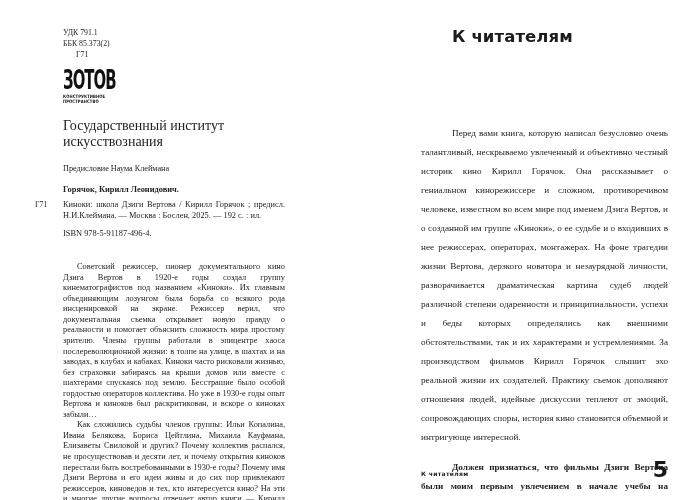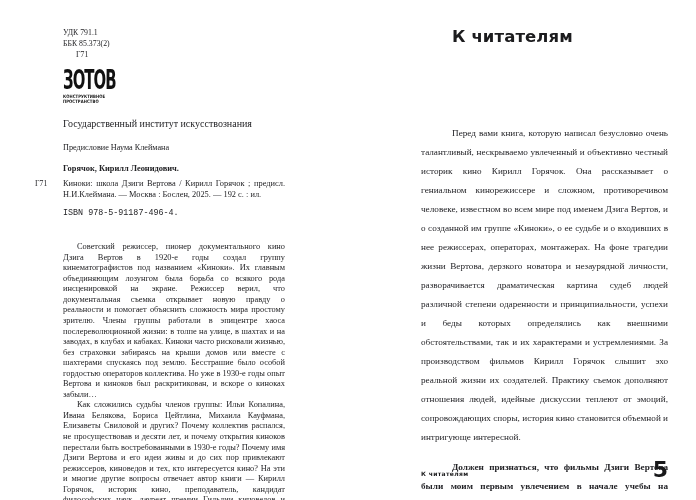--- a/index.html
+++ b/index.html
@@ -39,36 +39,36 @@
     font-weight: 700;
     font-size: 4.6px;
     line-height: 4.8px;
     letter-spacing: 0.1px;
     transform: scaleX(0.82);
     transform-origin: left top;
     color: #111;
   }
 
   .support-note  { margin: 10px 0 0 28px; font-size: 8.2px; }
-  .institute     { margin: 13px 0 0 28px; font-size: 10px; }
+  .institute     { margin: 13px 0 0 28px; font-size: 14px; }
   .credits       { margin: 13px 0 0 28px; font-size: 8.2px; line-height: 12.6px; }
 
   .author-heading { margin: 10px 0 6px 28px; font-size: 8.4px; font-weight: 700; }
 
   .biblio-row {
     position: relative;
     margin: 1px 0 0 28px;
     width: 222px;
     font-size: 8.4px;
     line-height: 10.5px;
     text-align: justify;
   }
   .margin-code { position: absolute; left: -28px; top: 0; font-size: 7.8px; }
 
-  .isbn-note { margin: 8px 0 0 28px; font-size: 8.4px; font-family: Liberation Mono, monospace; }
+  .isbn-note { margin: 8px 0 0 28px; font-size: 8.4px; }
 
   .annotation {
     margin: 24px 0 0 28px;
     width: 222px;
     font-size: 8.35px;
     line-height: 10.55px;
     text-align: justify;
     text-indent: 14px;
   }
   .annotation.second { margin-top: 0; }

